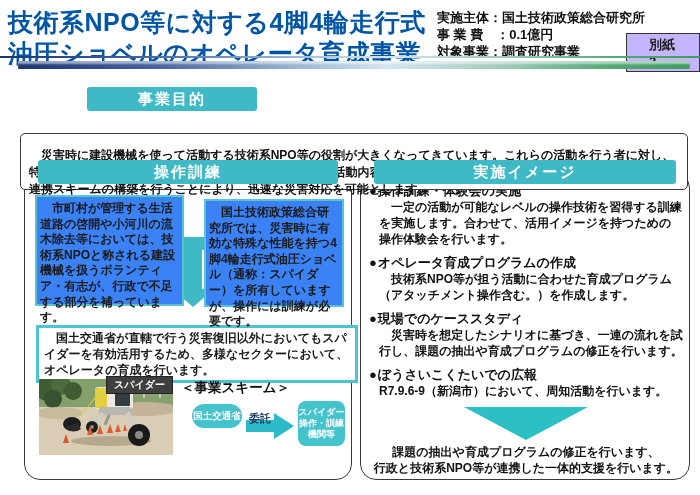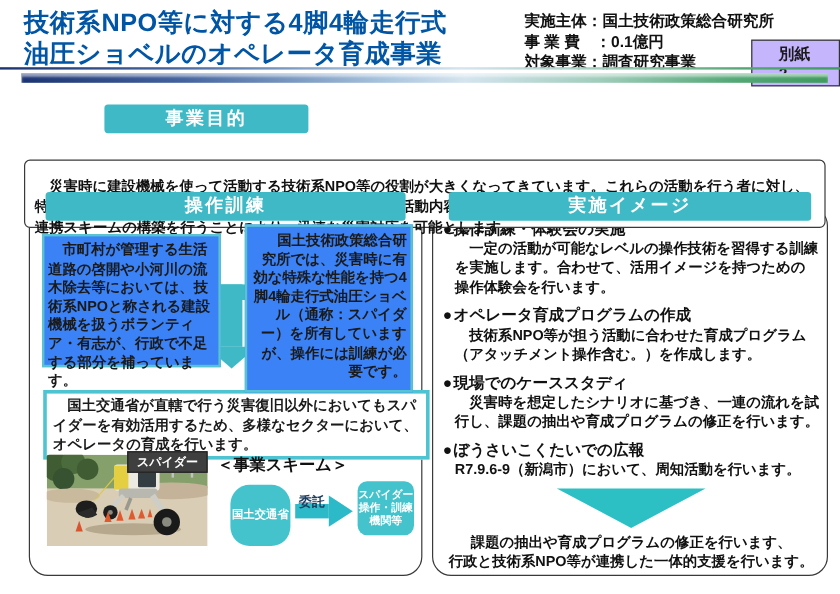--- a/index.html
+++ b/index.html
@@ -1,21 +1,21 @@
 <!DOCTYPE html>
 <html style="--title_blue: #0055a5; --teal: #3fb9c5; --box_border_teal: #58c4d2; --gradient_left_navy: #1c3472; --gradient_right_green: #3f9b5e;"><head>
 <meta charset="utf-8">
 <style>
   * { box-sizing: border-box; margin: 0; padding: 0; }
   html,body { width:700px; height:495px; background:#fff; overflow:hidden;
     font-family:"Liberation Sans","DejaVu Sans",sans-serif; color:#1a1a1a; }
   .slide { position:relative; width:700px; height:495px; background:#fff; }
 
   
-  .title { position:absolute; left:20px; top:7px; font-size:21px; font-weight:bold;
+  .title { position:absolute; left:8px; top:7px; font-size:25px; font-weight:bold;
     color:var(--title_blue,#0055a5); line-height:1.22; letter-spacing:0.5px; }
   .info { position:absolute; left:437px; top:9px; font-size:13px; font-weight:bold;
     color:#111; line-height:1.32; }
   .besshi { position:absolute; left:626px; top:33px; border:1.5px solid #333;
     background:#c4b5fd; font-size:13px; font-weight:bold; padding:2px 22px; }
   .bar-thin { position:absolute; left:0; top:56px; width:700px; height:2px;
     background:linear-gradient(to right,#1c3472 0%,#44639e 20%,#a8c4dd 45%,#d5e4ef 55%,#9fccba 72%,#55a877 88%,#3f9b5e 100%); }
   .bar { position:absolute; left:18px; top:61px; width:672px; height:8px;
     background:linear-gradient(to right,#1c3472 0%,#44639e 20%,#a8c4dd 45%,#d5e4ef 55%,#9fccba 72%,#55a877 88%,#3f9b5e 100%);
     box-shadow: inset 0 3px 2px rgba(255,255,255,0.55); }
@@ -37,41 +37,41 @@
     border-radius:16px; background:#fff; }
   .panel-left  { left:24px;  width:328px; }
   .panel-right { left:360px; width:330px; }
   .tab-left  { left:38px;  top:160px; width:300px; }
   .tab-right { left:374px; top:160px; width:302px; }
 
   
   .ov-box { position:absolute; border:2px solid #58c4d2; background:#3b82f6;
     font-size:12px; font-weight:bold; line-height:1.3; padding:4px 3px; z-index:2; }
   .ov-left  { left:10px;  top:22px; width:149px; height:111px; }
-  .ov-right { left:179px; top:14px; width:140px; height:140px;text-align:right; }
+  .ov-right { left:179px; top:26px; width:140px; height:108px; }
   .conn-h { position:absolute; left:148px; top:64px; width:40px; height:13px;
     background:var(--teal,#3fb9c5); z-index:1; }
   .conn-v { position:absolute; left:159px; top:64px; width:18px; height:52px;
     background:var(--teal,#3fb9c5); z-index:1; }
   .conn-head { position:absolute; left:147px; top:116px; width:0; height:0;
     border-left:21px solid transparent; border-right:21px solid transparent;
     border-top:18px solid var(--teal,#3fb9c5); z-index:1; }
   .statement { position:absolute; left:11px; top:152px; width:322px; height:58px;
     border:3px solid #4ec4d3; background:#fff; font-size:12px; font-weight:bold;
     line-height:1.33; padding:3px 5px; }
   .photo { position:absolute; left:14px; top:206px; width:134px; height:76px; }
   .photo svg { display:block; width:134px; height:76px; }
   .photo-label { position:absolute; top:-3px; right:0; background:#3f3f3f; color:#fff;
     font-size:10px; font-weight:bold; padding:1px 7px; border:1px solid #222; }
   .scheme-title { position:absolute; left:156px; top:206px; font-size:13.5px;
     font-weight:bold; color:#111; }
   .flow-box { position:absolute; background:#44c3cd; color:#fff; font-weight:bold;
     border-radius:8px; display:flex; align-items:center; justify-content:center;
     text-align:center; }
-  .flow-from { left:167px; top:231px; width:50px; height:51px; font-size:9.5px;border-radius:16px; }
+  .flow-from { left:167px; top:231px; width:50px; height:24px; font-size:9.5px;border-radius:16px; }
   .flow-to { left:273px; top:228px; width:47px; height:45px; font-size:9px;
     line-height:1.25; white-space:pre-line; }
   .flow-arrow-rect { position:absolute; left:221px; top:247px; width:28px; height:12px;
     background:#2cb9c8; }
   .flow-arrow-head { position:absolute; left:249px; top:240px; width:0; height:0;
     border-top:13px solid transparent; border-bottom:13px solid transparent;
     border-left:20px solid #2cb9c8; }
   .flow-arrow-label { position:absolute; left:221px; top:238px; width:28px;
     text-align:center; font-size:11px; font-weight:bold; color:#1d3c5e; z-index:2; }
 

